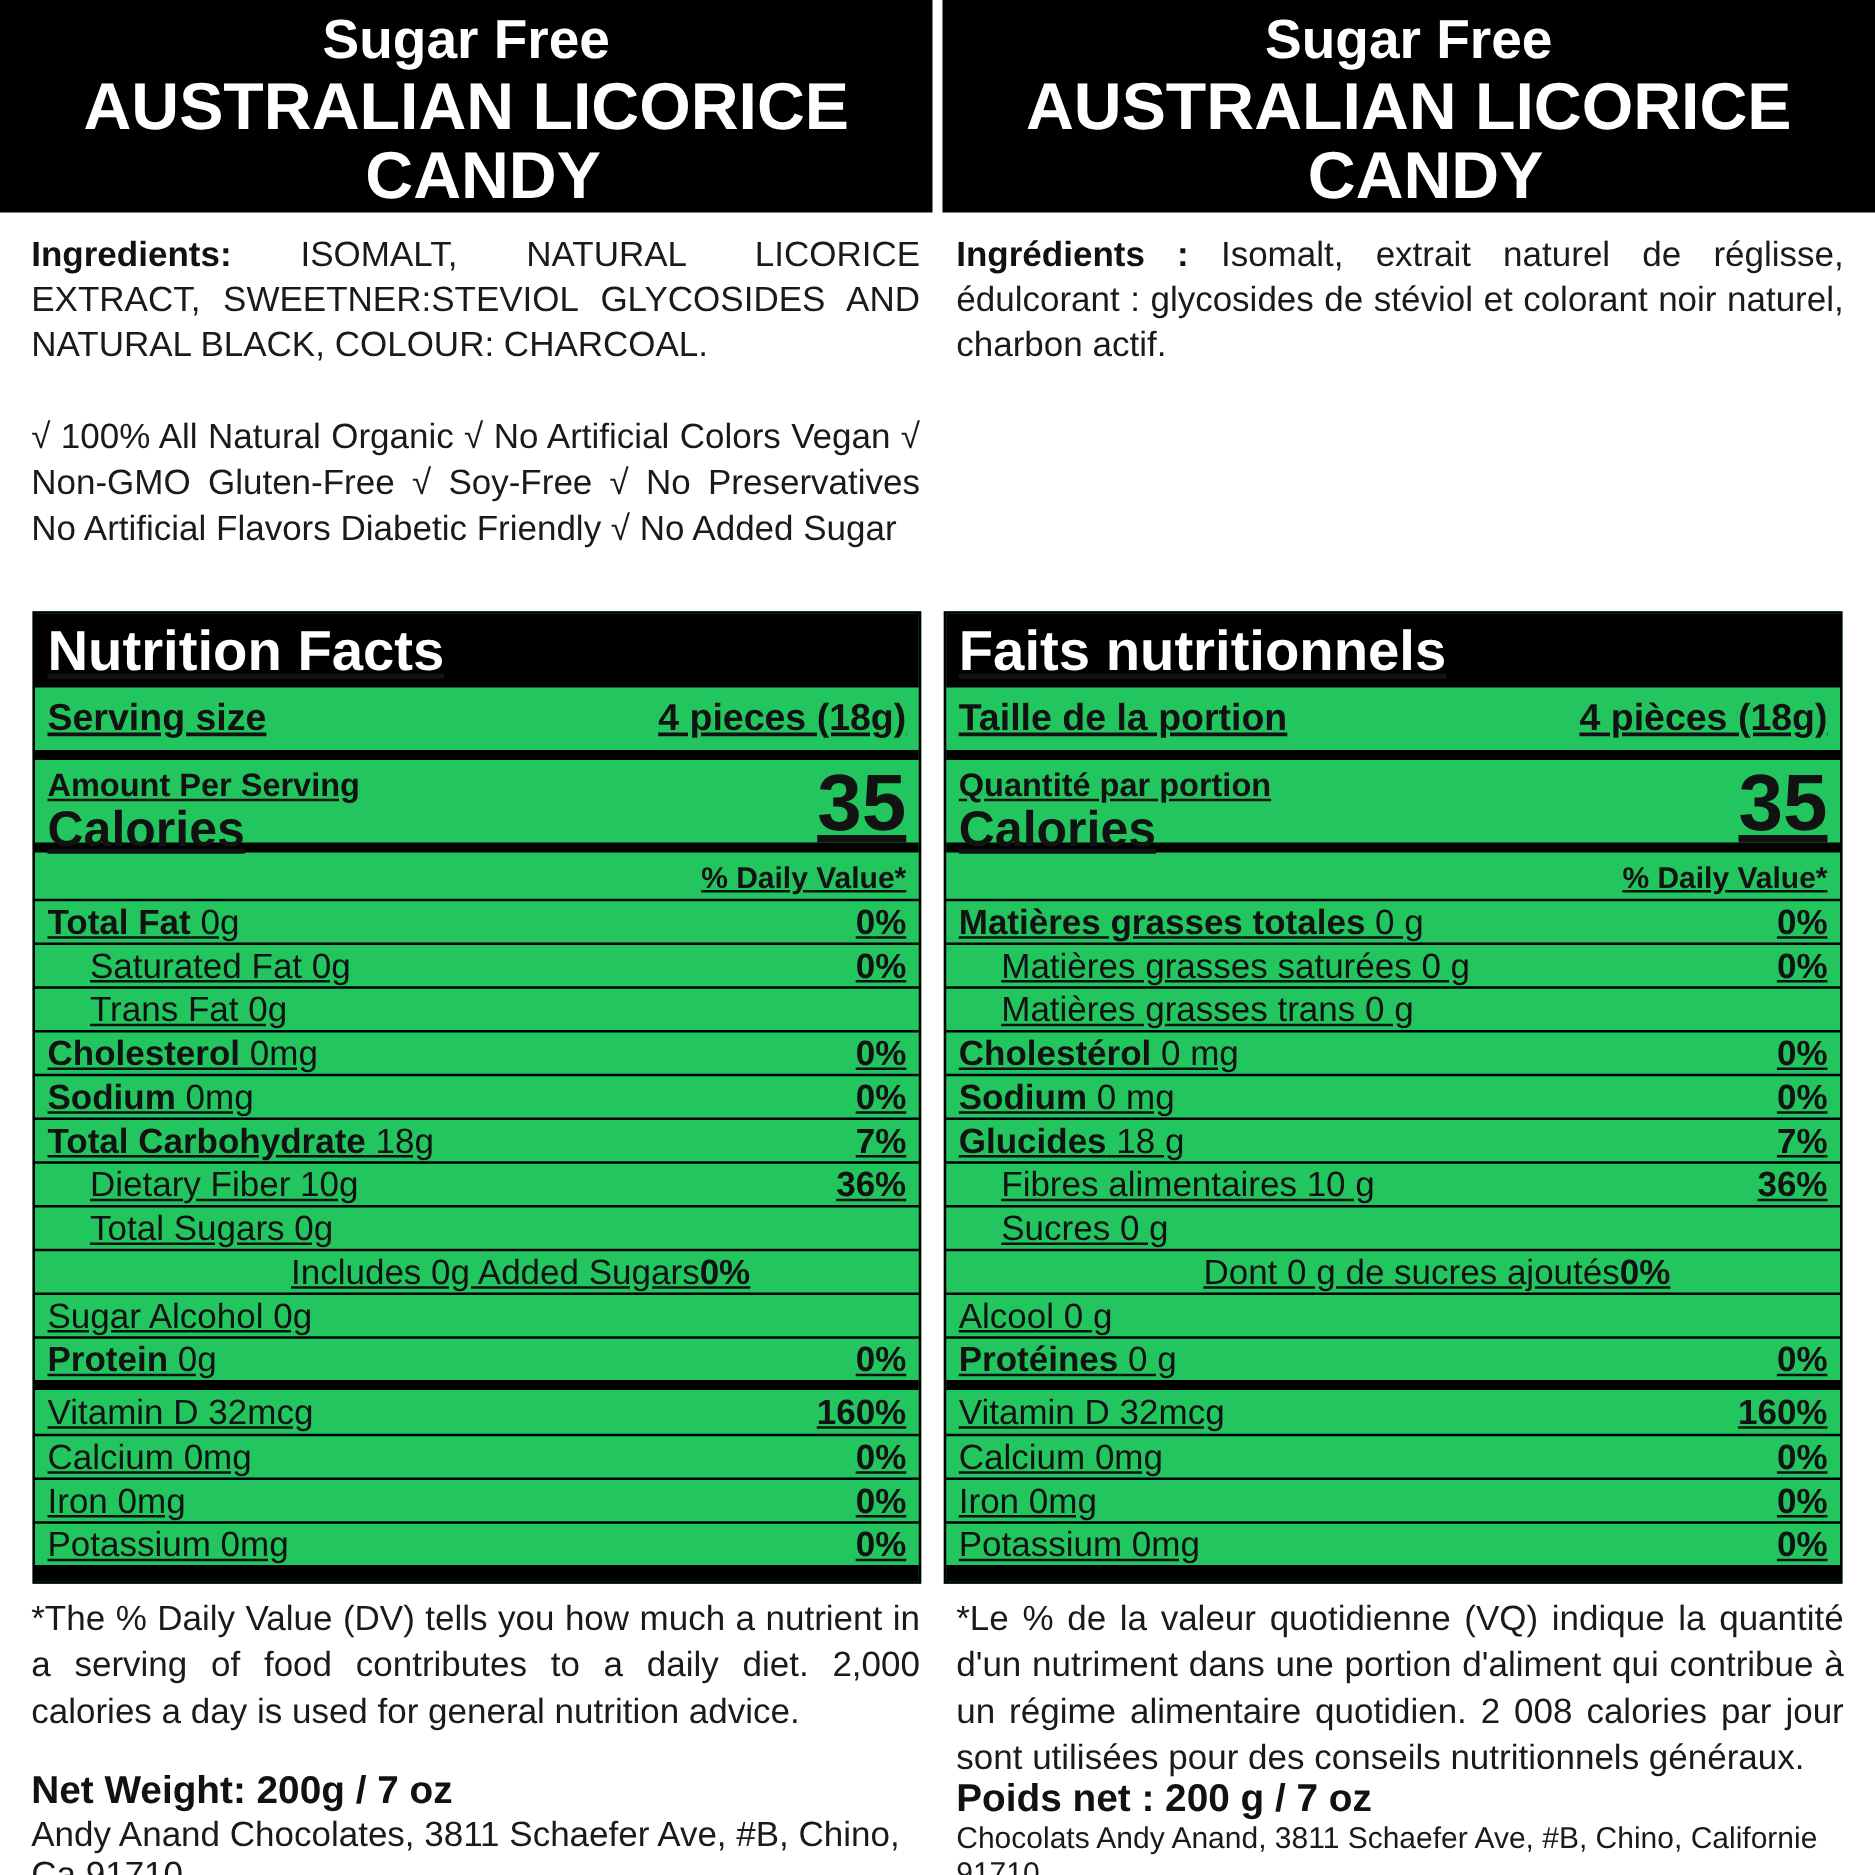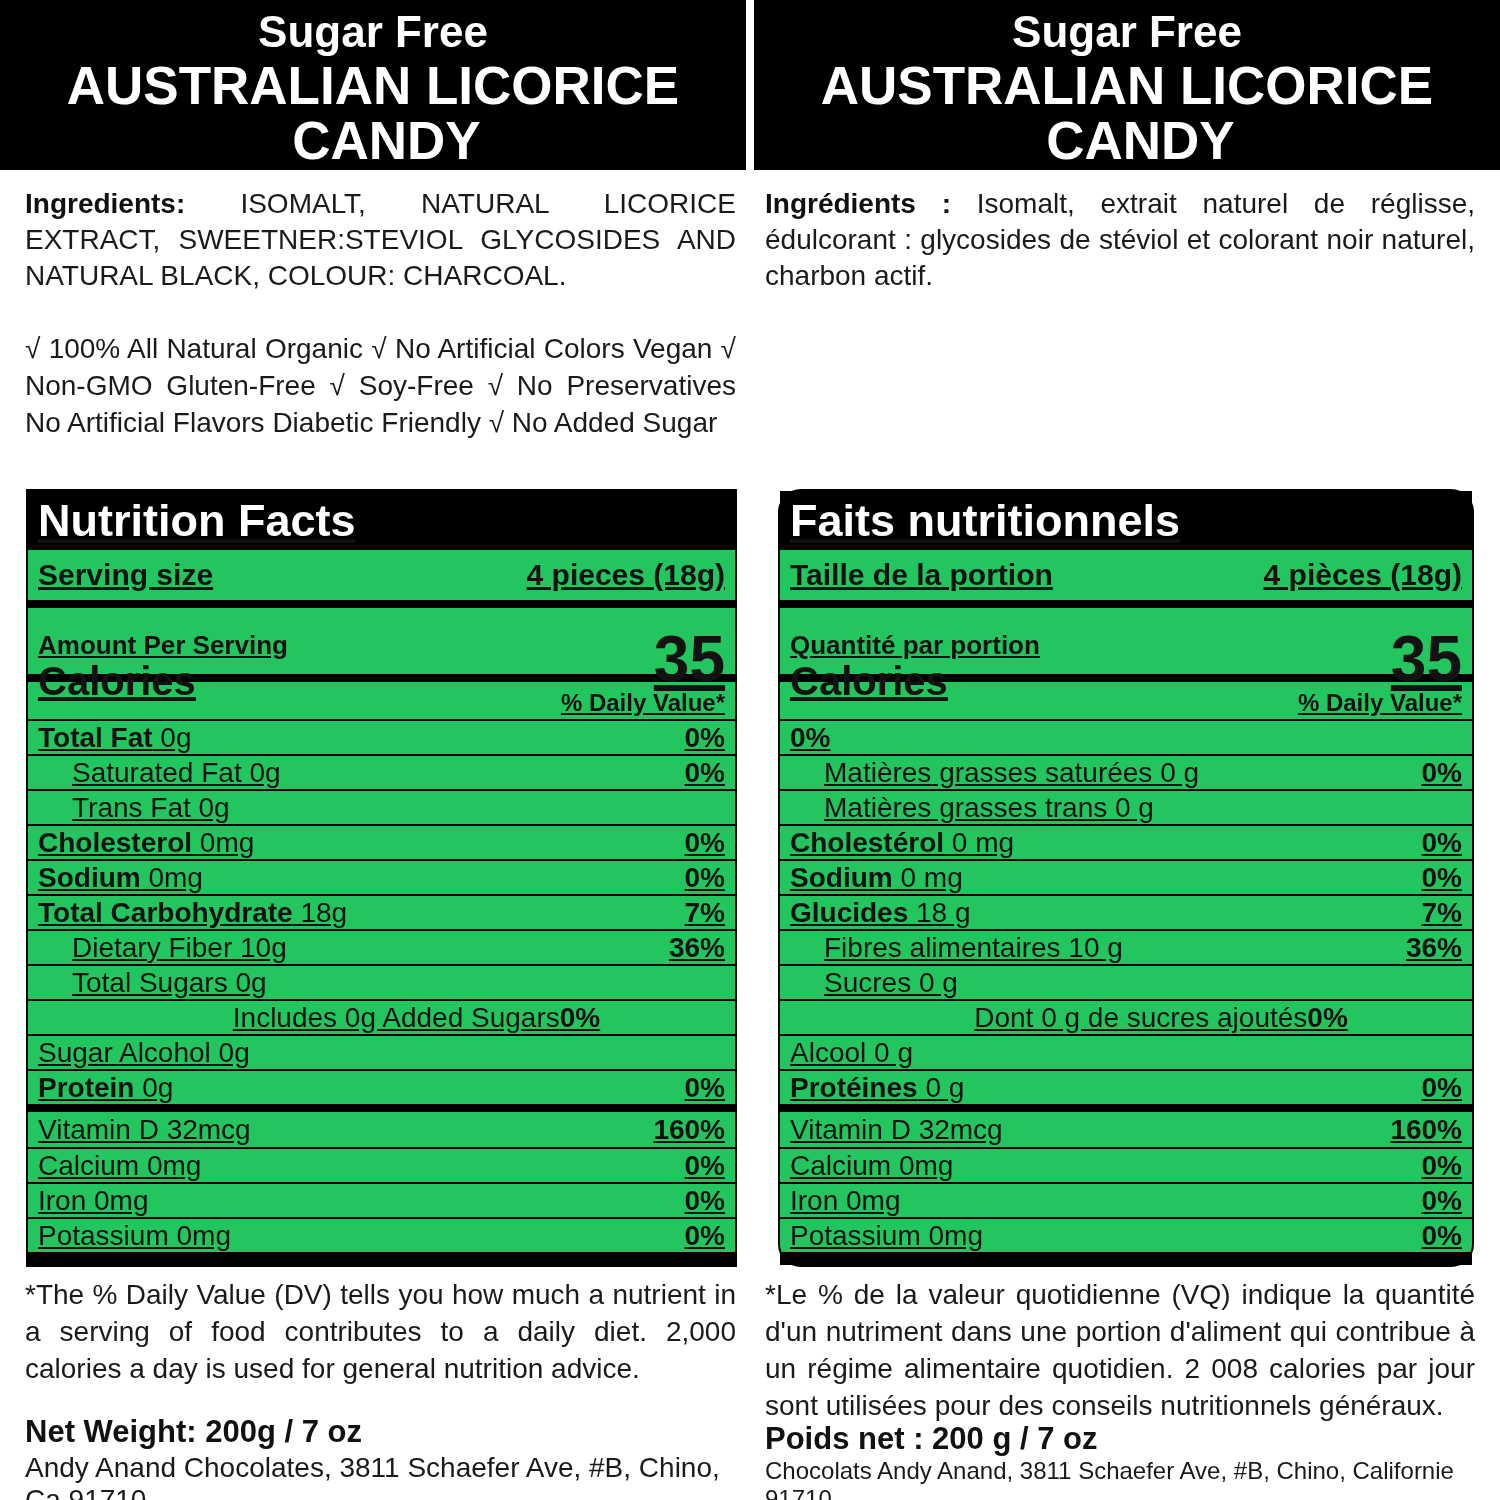--- a/index.html
+++ b/index.html
@@ -25,26 +25,26 @@
   .panel-en .ingredients, .panel-en .claims, .panel-en .footnote { left:25px; right:14px; }
   .panel-fr .ingredients, .panel-fr .claims, .panel-fr .footnote { left:15px; right:25px; }
   .ingredients { top:186px; }
   .ingredients b { color:#111; }
   .claims { top:330px; line-height:37px; }
   .footnote { top:1276px; line-height:37px; }
 
   
   .nf-table { position:absolute; top:489px; border:2px solid #000; background:#22c55e;text-decoration:underline; }
   .panel-en .nf-table { left:26px; right:13px; }
-  .panel-fr .nf-table { left:28px; right:26px;border-radius:23px; }
+  .panel-fr .nf-table { left:5px; right:26px; }
   .nf-title { height:59px; background:#000; color:#fff; font-size:45px; font-weight:bold; line-height:60px; padding-left:10px; }
   .serving-row { height:50px; display:flex; justify-content:space-between; align-items:center; padding:0 10px; font-size:30px; font-weight:bold; }
   .bar { height:8px; background:#000; }
   .bar-bottom { height:13px; }
-  .calories-row { height:66px; display:flex; justify-content:space-between; padding:17px 10px; }
+  .calories-row { height:66px; display:flex; justify-content:space-between; padding:0 10px; }
   .amount-label { font-size:26px; font-weight:bold; margin-top:5px; }
   .cal-label { font-size:40px; font-weight:bold; line-height:40px; }
   .cal-value { font-size:64px; font-weight:bold; line-height:68px; }
   .dv-row { height:37px; font-size:24px; font-weight:bold; text-align:right; padding-right:10px; line-height:42px; }
   .nrow { height:35px; border-top:2px solid #000; display:flex; justify-content:space-between; align-items:center; padding:0 10px; font-size:28px; }
   .nrow .nval { font-weight:bold; }
   .nrow.ind1 { padding-left:44px; }
   .nrow.ind2 { padding-left:80px;justify-content:center; }
   .nrows-vit .nrow:first-child { border-top:none; }
 
@@ -182,20 +182,21 @@
         <div class="cal-left">
           <div class="amount-label">Quantité par portion</div>
           <div class="cal-label">Calories</div>
         </div>
         <div class="cal-value">35</div>
       </div>
       <div class="bar"></div>
       <div class="dv-row">% Daily Value*</div>
       <div class="nrows">
           <div class="nrow">
+            <span class="nlabel"><b>Matières grasses totales</b> 0 g</span>
             <span class="nval">0%</span>
           </div>
           <div class="nrow ind1">
             <span class="nlabel">Matières grasses saturées 0 g</span>
             <span class="nval">0%</span>
           </div>
           <div class="nrow ind1">
             <span class="nlabel">Matières grasses trans 0 g</span>
             <span class="nval"></span>
           </div>

